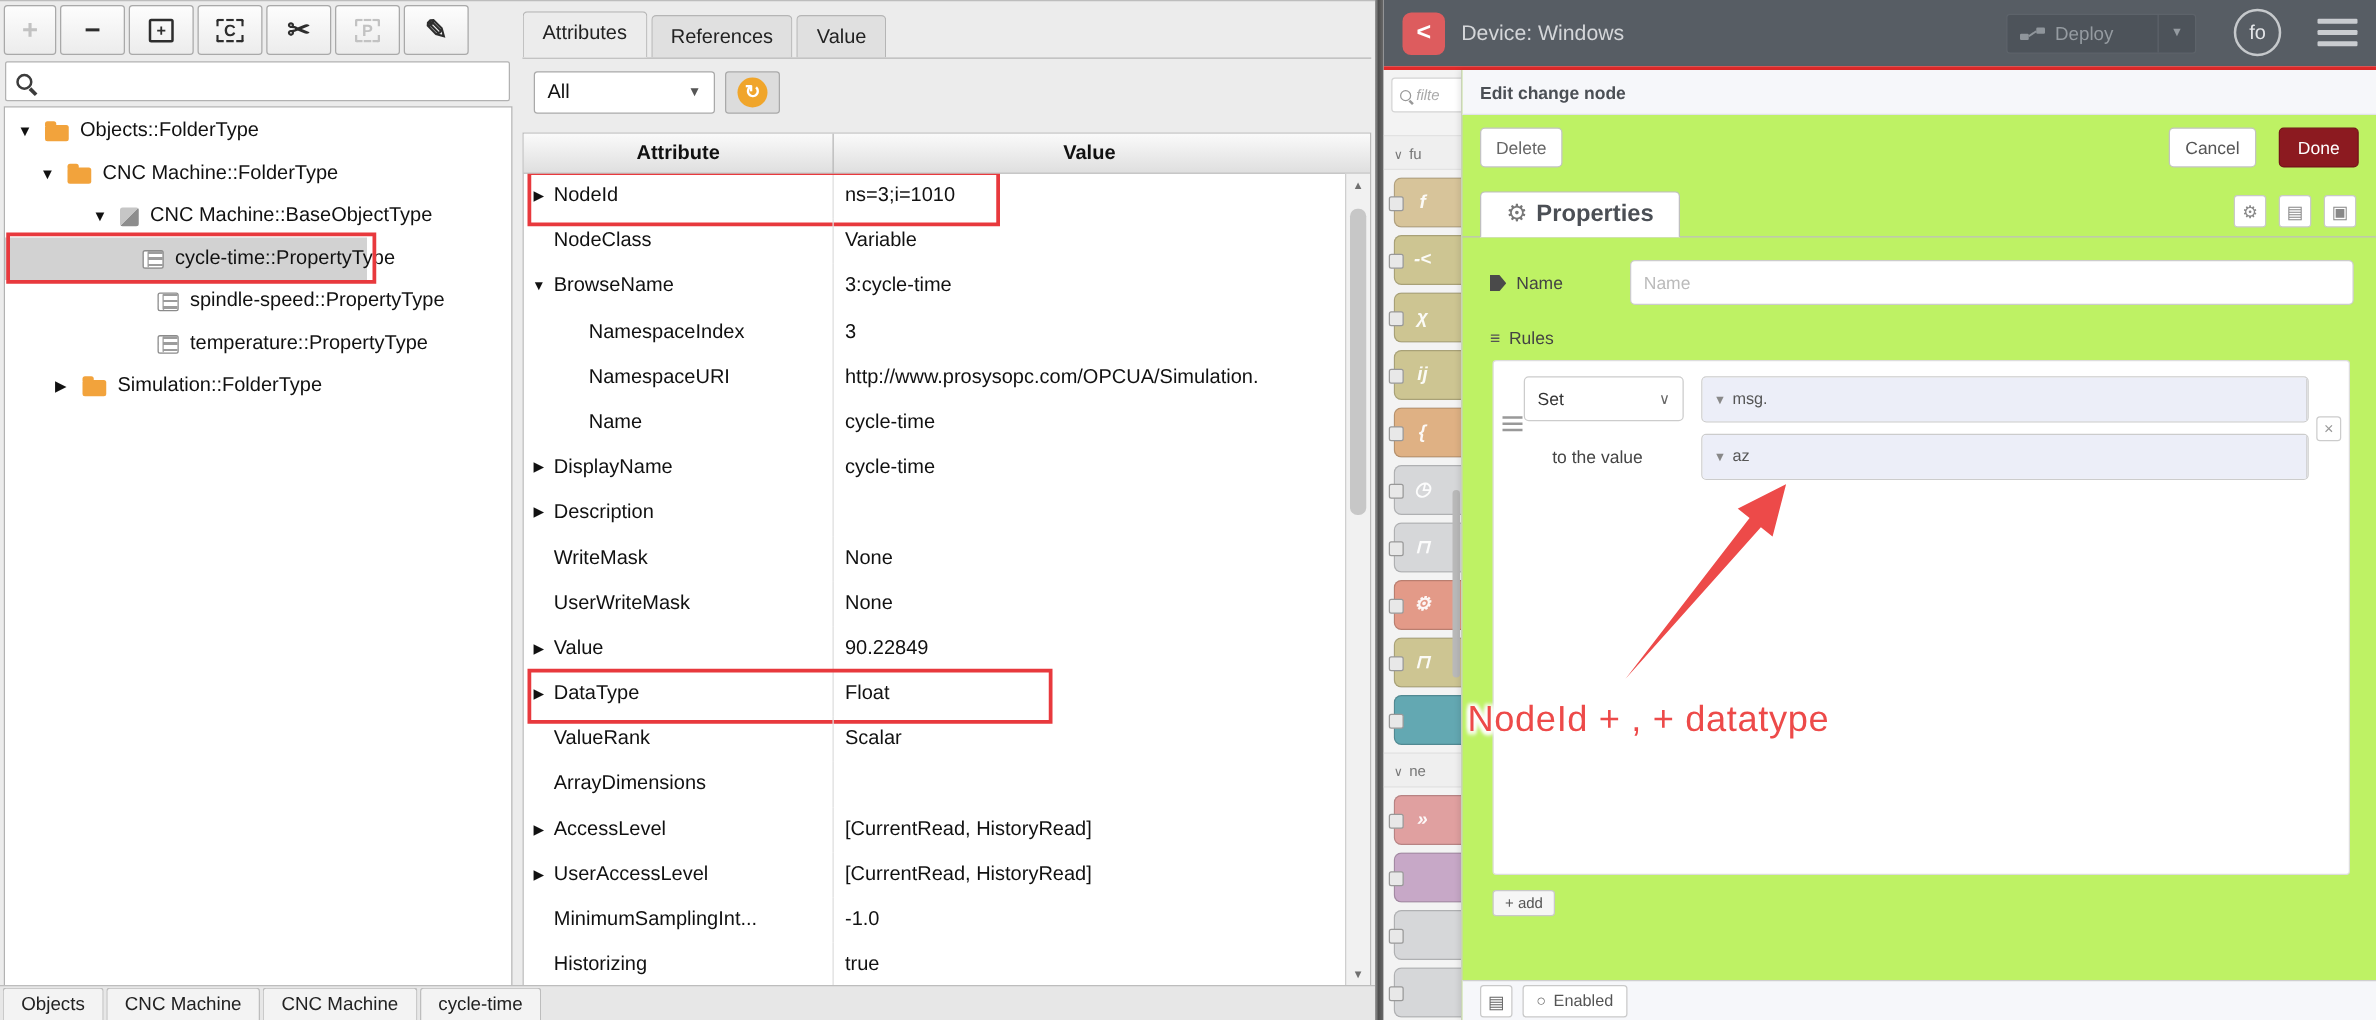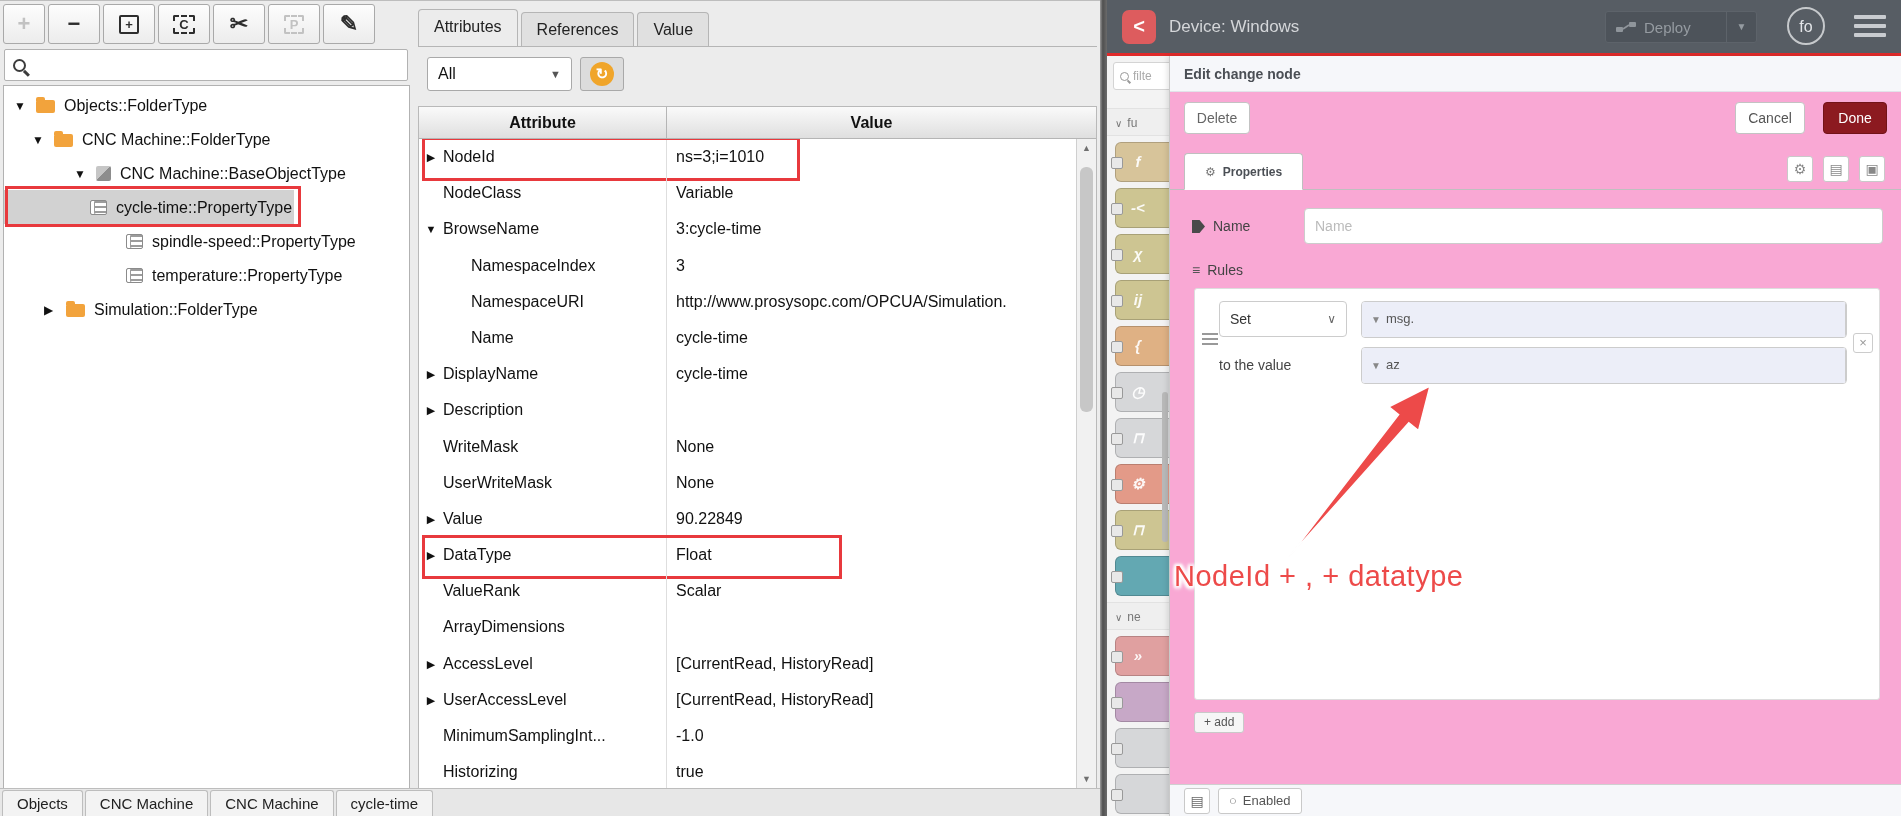--- a/index.html
+++ b/index.html
@@ -77,62 +77,62 @@
   #nrtitle { position:absolute; left:62px; top:0; height:53px; line-height:53px; color:#d4d6d9; font-size:17px; }
   #deploybtn { position:absolute; left:498px; top:11px; width:152px; height:32px; background:#4d535a; border:1px solid #5d636a; border-radius:3px; display:flex; align-items:center; color:#959ba1; font-size:15px; cursor:default; }
   #deploybtn svg { margin:0 8px 0 10px; }
   #deploychev { margin-left:auto; width:30px; text-align:center; border-left:1px solid #5d636a; font-size:10px; align-self:stretch; line-height:30px; }
   #avatar { position:absolute; left:680px; top:7px; width:38px; height:38px; border:2px solid #c6c9cc; border-radius:50%; color:#e3e5e8; font-size:16px; text-align:center; line-height:35px; cursor:pointer; }
   #hamburger { position:absolute; left:747px; top:15px; width:32px; cursor:pointer; }
   #hamburger div { height:4px; background:#c9ccd0; border-radius:1px; margin-bottom:5px; }
   #redline { position:absolute; left:0; top:53px; width:100%; height:3px; background:#e02a2a; }
 
   #palette { position:absolute; left:0; top:56px; width:62px; bottom:0; background:#f3f3f3; overflow:hidden; }
-  #psearch { position:absolute; left:6px; top:6px; width:72px; height:28px; background:#fff; border:1px solid #d4d4d4; border-radius:3px; display:flex; align-items:center; padding-left:6px; overflow:hidden; }
+  #psearch { position:absolute; left:6px; top:6px; width:72px; height:28px; background:#fff; border:1px solid #d4d4d4; border-radius:3px; display:flex; align-items:center; padding-left:6px; overflow:hidden;font-style:italic; }
   .magmini { position:relative; width:9px; height:9px; border:1.5px solid #999; border-radius:50%; flex:none; }
   .magmini::after { content:""; position:absolute; width:1.5px; height:4px; background:#999; left:7px; top:7px; transform:rotate(-45deg); }
   #psearchtext { color:#aaa; font-size:12px; margin-left:4px; white-space:nowrap; }
   #plist { position:absolute; left:0; top:48px; width:100%; }
   .pcat { height:28px; line-height:28px; background:#efefef; border-top:1px solid #e2e2e2; border-bottom:1px solid #e2e2e2; color:#777; font-size:12px; padding-left:8px; margin:4px 0; white-space:nowrap; cursor:pointer; }
   .pcat .chev { margin-right:5px; font-size:10px; }
   .pnode { position:relative; width:74px; height:40px; border:1px solid rgba(0,0,0,.18); border-radius:6px; margin:6px 0 6px 8px; cursor:grab; }
   .pnode::after { content:""; position:absolute; left:-5px; top:14px; width:10px; height:10px; background:#e8e8e8; border:1px solid #999; border-radius:2px; }
   .pglyph { position:absolute; left:9px; top:0; width:26px; height:38px; line-height:38px; text-align:center; color:rgba(255,255,255,.92); font-size:15px; font-weight:bold; font-style:italic; }
   #pthumb { position:absolute; right:1px; top:336px; width:6px; height:150px; background:#b9b9b9; border-radius:3px; }
 
   
-  #tray { position:absolute; left:62px; right:0; top:56px; bottom:0; background:#f9a8d4; border-left:1px solid #c9c9c9; box-shadow:-2px 0 5px rgba(0,0,0,.10); z-index:10; }
+  #tray { position:absolute; left:62px; right:0; top:56px; bottom:0; background:#bef264; border-left:1px solid #c9c9c9; box-shadow:-2px 0 5px rgba(0,0,0,.10); z-index:10; }
   #traytitle { position:absolute; left:0; right:0; top:0; height:36px; background:#f6f7fa; border-bottom:1px solid #e2e3ea; font-size:14px; font-weight:bold; color:#4b4f55; line-height:36px; padding-left:14px; }
   .btn { display:inline-block; height:32px; line-height:30px; border-radius:4px; font-size:14px; text-align:center; cursor:pointer; }
   #deletebtn { position:absolute; left:14px; top:46px; width:66px; background:#fff; border:1px solid #c3c3c3; color:#666; }
   #cancelbtn { position:absolute; right:96px; top:46px; width:70px; background:#fff; border:1px solid #c3c3c3; color:#555; }
   #donebtn { position:absolute; right:14px; top:46px; width:64px; background:#8c1a20; border:1px solid #721318; color:#fff; }
   #tabrow { position:absolute; left:0; right:0; top:92px; height:42px; border-bottom:1px solid #bfbfbf; }
-  #ptab { position:absolute; left:14px; bottom:-1px; height:37px; line-height:36px; padding:0 20px; background:#fff; border:1px solid #bfbfbf; border-bottom:1px solid #fff; border-radius:4px 4px 0 0; font-weight:bold; font-size:12px; color:#4b4f55; cursor:pointer;margin-top:48px; }
+  #ptab { position:absolute; left:14px; bottom:-1px; height:37px; line-height:36px; padding:0 20px; background:#fff; border:1px solid #bfbfbf; border-bottom:1px solid #fff; border-radius:4px 4px 0 0; font-weight:bold; font-size:19px; color:#4b4f55; cursor:pointer;margin-top:48px; }
   #ptab .gear { font-weight:normal; color:#777; margin-right:7px; }
   .tico { position:absolute; top:8px; width:26px; height:26px; background:#fff; border:1px solid #c9c9c9; border-radius:3px; color:#888; text-align:center; line-height:25px; font-size:14px; cursor:pointer; }
   #tico1 { right:88px; } #tico2 { right:52px; } #tico3 { right:16px; }
   #namerow { position:absolute; left:22px; right:18px; top:152px; height:36px; }
   #namelabel { position:absolute; left:0; top:0; line-height:36px; font-size:14px; color:#444; }
   .tagico { display:inline-block; width:13px; height:13px; background:#4a4a4a; clip-path:polygon(0 0,58% 0,100% 50%,58% 100%,0 100%); margin-right:8px; vertical-align:-2px; }
   #nameinput { position:absolute; left:112px; right:0; top:0; height:36px; border:1px solid #ccc; border-radius:4px; padding:0 10px; font-size:14px; color:#333; outline:none; }
   #nameinput::placeholder { color:#bbb; }
   #ruleslbl { position:absolute; left:22px; top:206px; font-size:14px; color:#444; }
   #ruleslbl .lico { font-weight:bold; color:#555; margin-right:7px; }
   #rulesbox { position:absolute; left:24px; right:21px; top:232px; height:412px; border:1px solid #ddd; border-radius:3px; background:#fff; }
   .dragbars { position:absolute; left:7px; top:44px; width:16px; height:2px; background:#999; box-shadow:0 5px 0 #999, 0 10px 0 #999; }
   #rselect { position:absolute; left:24px; top:12px; width:128px; height:36px; border:1px solid #ccc; border-radius:4px; background:#fff; line-height:34px; padding:0 10px; font-size:14px; color:#333; cursor:pointer; }
   #rselect .chev { float:right; font-size:12px; color:#666; }
   .tinput { position:absolute; left:166px; width:486px; height:37px; border:1px solid #ccc; border-radius:4px; background:#fff; display:flex; overflow:hidden;flex-direction:column; }
   #ti1 { top:12px; } #ti2 { top:58px; }
   .tipre { background:#eceef8; border-right:1px solid #ccc; padding:0 9px; line-height:34px; color:#555; font-size:13px; white-space:nowrap; cursor:pointer; }
   .tipre .chev { font-size:10px; color:#888; margin-right:5px; }
   .tinput input { flex:1; border:0; outline:0; font-size:14px; padding:0 9px; color:#333; }
   #rulclose { position:absolute; right:6px; top:44px; width:20px; height:20px; border:1px solid #ccc; border-radius:3px; background:#fff; color:#999; text-align:center; line-height:17px; font-size:13px; cursor:pointer; }
-  #tovallbl { position:absolute; left:24px; top:58px; width:128px; height:36px; line-height:36px; text-align:left; padding-right:10px; font-size:14px; color:#444; }
+  #tovallbl { position:absolute; left:24px; top:58px; width:128px; height:36px; line-height:36px; text-align:center; padding-right:10px; font-size:14px; color:#444; }
   #addbtn { position:absolute; left:24px; top:656px; height:21px; line-height:19px; padding:0 9px; font-size:12px; background:#f6f6f6; border:1px solid #c9c9c9; border-radius:3px; color:#555; cursor:pointer; }
   #trayfooter { position:absolute; left:0; right:0; bottom:0; height:32px; background:#f6f7fa; border-top:1px solid #cfcfcf; }
   #bookbtn { position:absolute; left:14px; top:3px; width:26px; height:26px; border:1px solid #c9c9c9; border-radius:3px; background:#fff; color:#666; text-align:center; line-height:24px; font-size:14px; cursor:pointer; }
   #enabledbtn { position:absolute; left:48px; top:3px; height:26px; line-height:24px; padding:0 10px; background:#fff; border:1px solid #c9c9c9; border-radius:3px; font-size:13px; color:#555; cursor:pointer; }
   #enabledbtn .circ { font-size:13px; margin-right:6px; color:#777; }
 
   
   #arrowsvg { position:absolute; left:0; top:0; width:1901px; height:816px; pointer-events:none; z-index:39; }
   #anntext { position:absolute; left:1174px; top:560px; z-index:40; font-size:29px; color:#ed4a49; white-space:nowrap; letter-spacing:.5px;
     text-shadow:0 0 4px #fff,0 0 4px #fff,0 0 6px #fff,2px 2px 3px #fff,-2px 2px 3px #fff,2px -2px 3px #fff,-2px -2px 3px #fff,0 3px 4px #fff; }
@@ -169,21 +169,21 @@
 
     <div id="searchbox">
       <span class="magicon"></span>
       <input value="" style="">
     </div>
 
     <div id="treepanel">
         <div class="trow" style="padding-left: 10px;"><span class="exp">▼</span><span class="ticon folder"></span><span class="tlabel">Objects::FolderType</span></div>
         <div class="trow" style="padding-left: 28px;"><span class="exp">▼</span><span class="ticon folder"></span><span class="tlabel">CNC Machine::FolderType</span></div>
         <div class="trow" style="padding-left: 70px;"><span class="exp">▼</span><span class="ticon cube"></span><span class="tlabel">CNC Machine::BaseObjectType</span></div>
-        <div class="trow sel ann" style="padding-left: 64px;"><span class="exp"></span><span class="ticon property"></span><span class="tlabel">cycle-time::PropertyType</span></div>
+        <div class="trow sel ann" style="padding-left: 88px;"><span class="exp"></span><span class="ticon property"></span><span class="tlabel">cycle-time::PropertyType</span></div>
         <div class="trow" style="padding-left: 100px;"><span class="exp"></span><span class="ticon property"></span><span class="tlabel">spindle-speed::PropertyType</span></div>
         <div class="trow" style="padding-left: 100px;"><span class="exp"></span><span class="ticon property"></span><span class="tlabel">temperature::PropertyType</span></div>
         <div class="trow" style="padding-left: 40px;"><span class="exp">▶</span><span class="ticon folder"></span><span class="tlabel">Simulation::FolderType</span></div>
       </div>
 
     <div id="attrpanel">
       <div class="atabs">
         <span class="atab active">Attributes</span><span class="atab">References</span><span class="atab">Value</span>
       </div>
       <div class="afilter">

